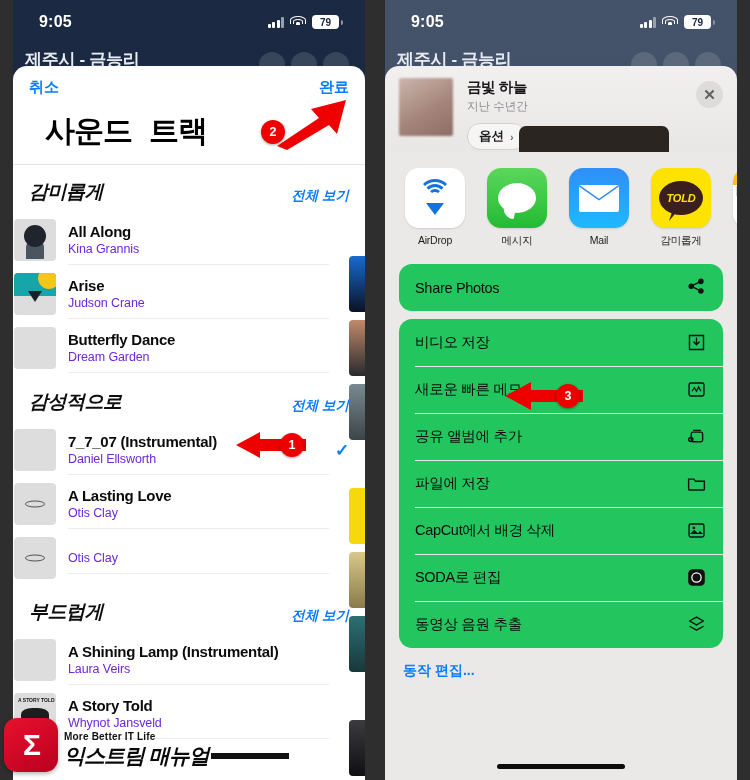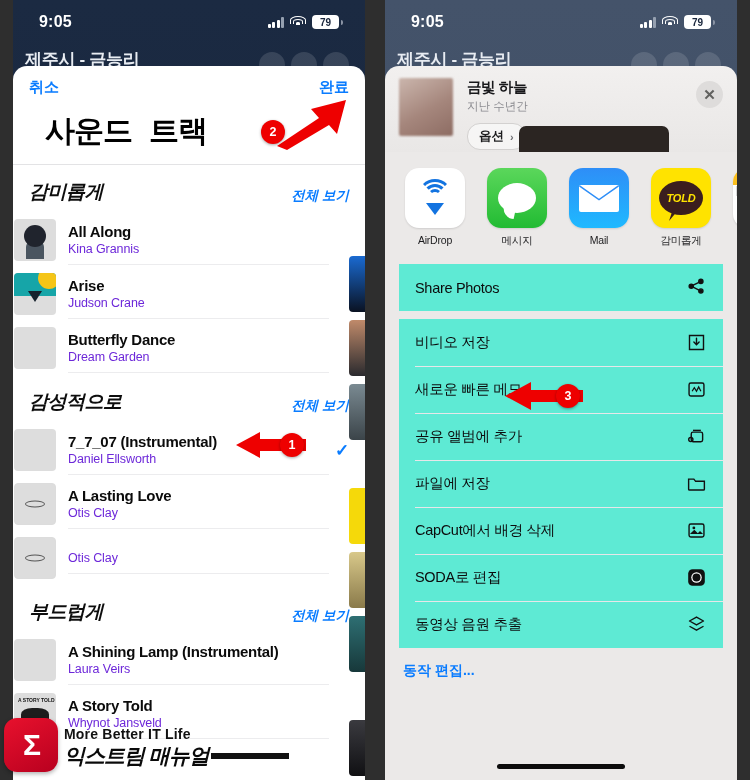--- a/index.html
+++ b/index.html
@@ -166,21 +166,21 @@
   .ic-kakao i { width:44px;height:34px;background:#3b1e1e;border-radius:50%;
                 display:flex;align-items:center;justify-content:center; position:relative;}
   .ic-kakao i::after{content:"";position:absolute;left:10px;bottom:-6px;width:10px;height:12px;
                      background:#3b1e1e;clip-path:polygon(0 100%,100% 0,40% 0);}
   .ic-kakao span { color:#ffe300; font-size:11px; font-weight:800; letter-spacing:-.2px; }
   .ic-cut { background:#fff; position:relative; }
   .ic-cut::before{content:"";position:absolute;inset:0 0 72% 0;background:#fbbf1e;}
   .ic-cut::after{content:"";position:absolute;left:0;right:0;top:30%;height:10px;
                  background:repeating-linear-gradient(90deg,#fff 0 3px,#d8d8d8 3px 6px);}
 
-  .list-group { margin:8px 14px 0 14px; background:#5eead4; border-radius:0; overflow:hidden; }
+  .list-group { margin:8px 14px 0 14px; background:#22c55e; border-radius:13px; overflow:hidden; }
   .row { display:flex; align-items:center; padding:0 16px; height:47px; position:relative; }
   .row + .row::before { content:""; position:absolute; left:16px; right:0; top:0;
                         height:1px; background:#e7e7e9; }
   .row .lbl { flex:1 1 auto; font-size:14.5px; color:#0c0c0d; letter-spacing:-.3px; }
   .row .rc { flex:0 0 30px; display:flex; justify-content:flex-end; color:#111; }
 
   .edit-link { padding:14px 16px 0 18px; color:#0a7cff; font-size:14px; font-weight:600; }
   .home-ind { position:absolute; bottom:11px; left:50%; transform:translateX(-50%);
               width:128px; height:5px; border-radius:3px; background:#0c0c0c; }
 
@@ -194,21 +194,21 @@
            box-shadow:0 1px 3px rgba(0,0,0,.35); }
 
   
   .wm { position:absolute; left:4px; bottom:8px; z-index:80; display:flex; align-items:flex-end; }
   .wm-logo { width:54px;height:54px;border-radius:13px;
              background:linear-gradient(150deg,#e8112d 0%, #b8001f 100%);
              display:flex;align-items:center;justify-content:center; box-shadow:0 2px 4px rgba(0,0,0,.3);}
   .wm-logo span { color:#fff; font-size:30px; font-weight:800; font-family:"Liberation Sans",sans-serif;
                   letter-spacing:-2px; }
   .wm-txt { margin-left:6px; margin-bottom:2px; }
-  .wm-top { font-size:14px; font-weight:800; color:#111; letter-spacing:.2px; }
+  .wm-top { font-size:10px; font-weight:800; color:#111; letter-spacing:.2px; }
   .wm-main { font-size:21px; font-weight:800; color:#0a0a0a; letter-spacing:-1px;
              display:flex; align-items:center;font-style:italic; }
   .wm-bar { display:inline-block; width:78px;height:6px;background:#111; margin-left:2px; }
 </style>
 </head>
 <body>
 
 <div class="canvas">
 
   <div class="phone" id="phone-left">

